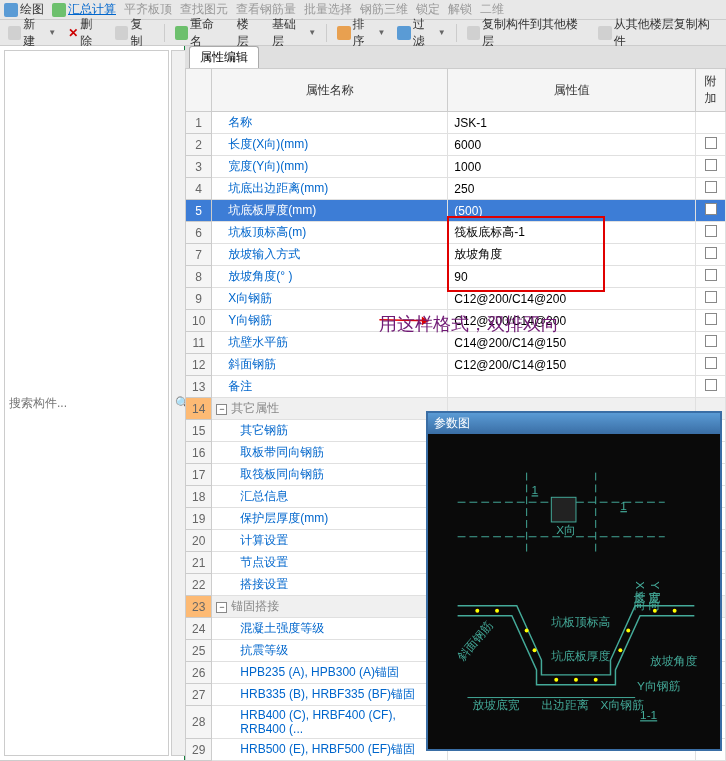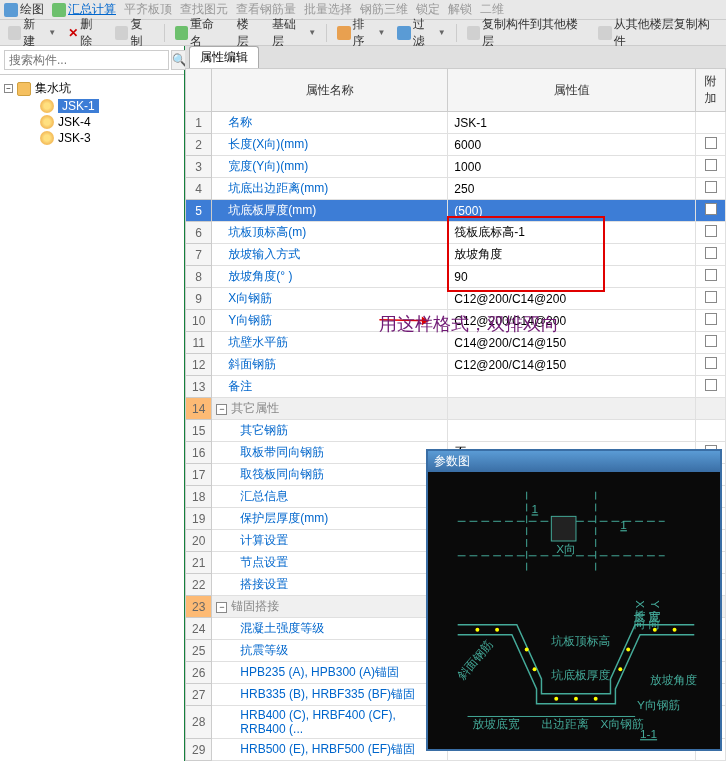--- a/index.html
+++ b/index.html
@@ -13,21 +13,21 @@
     .tb-icon.green { background: #6dc06d; }
     .tb-icon.orange { background: #e8a050; }
     
     .main-toolbar { background: #e8e8e8; border-bottom: 1px solid #ccc; height: 26px; display: flex; align-items: center; padding: 0 4px; gap: 4px; }
     .main-toolbar .btn { display: flex; align-items: center; gap: 2px; padding: 2px 4px; color: #333; cursor: pointer; }
     .main-toolbar .sep { width: 1px; height: 18px; background: #ccc; margin: 0 2px; }
     .dropdown-arrow { font-size: 8px; color: #666; }
     
     .content-area { display: flex; height: calc(100% - 46px); }
     
-    .left-panel { width: 185px; background: #fff; border-right: 1px solid #15803d; display: flex; flex-direction: column; }
+    .left-panel { width: 185px; background: #fff; border-right: 1px solid #15803d; display: flex; flex-direction: row; }
     .search-box { display: flex; border-bottom: 1px solid #ccc; padding: 4px; }
     .search-box input { flex: 1; border: 1px solid #ccc; padding: 2px 4px; font-size: 12px; }
     .search-box .search-btn { width: 24px; border: 1px solid #ccc; background: #f0f0f0; margin-left: 2px; cursor: pointer; display: flex; align-items: center; justify-content: center; }
     
     .tree { padding: 4px; }
     .tree-node { display: flex; align-items: center; padding: 1px 0; gap: 4px; cursor: pointer; }
     .tree-toggle { width: 9px; height: 9px; border: 1px solid #888; display: flex; align-items: center; justify-content: center; font-size: 8px; line-height: 1; }
     .tree-icon { width: 14px; height: 14px; background: #f5c060; border: 1px solid #d0a040; border-radius: 2px; }
     .tree-icon.sun { background: radial-gradient(circle, #ffe080 30%, #f5c060 60%); border: none; border-radius: 50%; }
     .tree-child { margin-left: 36px; }
@@ -51,21 +51,21 @@
     tr.selected td { background: #3d7dd6; color: #fff; }
     tr.selected td.prop-name { color: #ffffff; }
     td.checkbox-cell { text-align: center; }
     .checkbox { width: 12px; height: 12px; border: 1px solid #888; display: inline-block; background: #fff; }
     .collapse-btn { width: 11px; height: 11px; border: 1px solid #888; display: inline-flex; align-items: center; justify-content: center; font-size: 9px; line-height: 1; margin-right: 4px; background: #fff; color: #333; }
     
     .red-box { position: absolute; border: 2px solid #e00000; pointer-events: none; }
     .red-arrow { position: absolute; color: #e00000; font-size: 24px; pointer-events: none; transform: rotate(25deg); }
     .annotation-text { position: absolute; color: #701a75; font-size: 18px; font-family: SimSun; pointer-events: none; }
     
-    .diagram-window { position: absolute; right: 4px; bottom: 10px; width: 296px; height: 302px; border: 2px solid #3a6ea5; background: #0a0a0a; }
+    .diagram-window { position: absolute; right: 4px; bottom: 10px; width: 296px; height: 340px; border: 2px solid #3a6ea5; background: #0a0a0a; }
     .diagram-title { background: linear-gradient(#5a9bd5, #3a6ea5); color: #fff; padding: 2px 6px; font-size: 12px; }
     .diagram-content { position: relative; height: calc(100% - 20px); }
     .diagram-content svg { width: 100%; height: 100%; }
   </style>
 </head>
 <body>
 
 <div class="top-toolbar">
   <span class="item active">
       <span class="tb-icon blue"></span>

